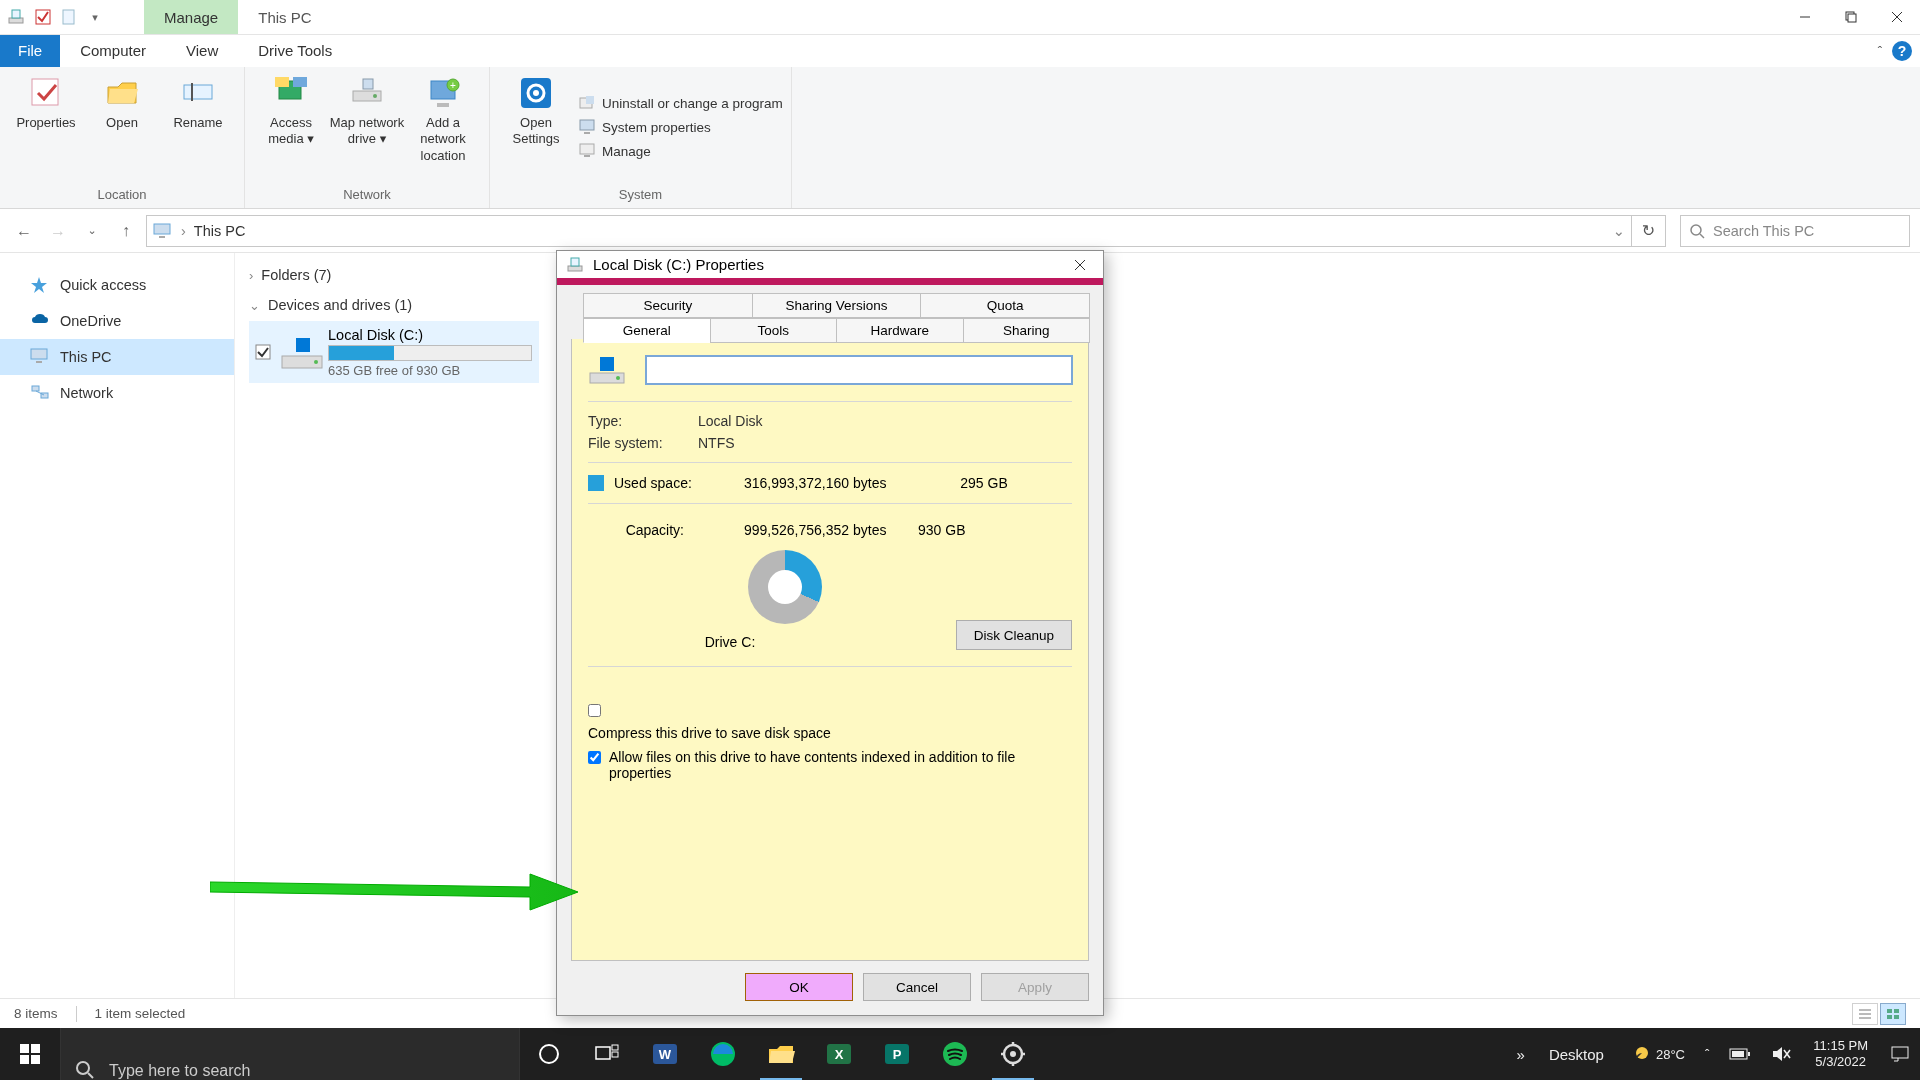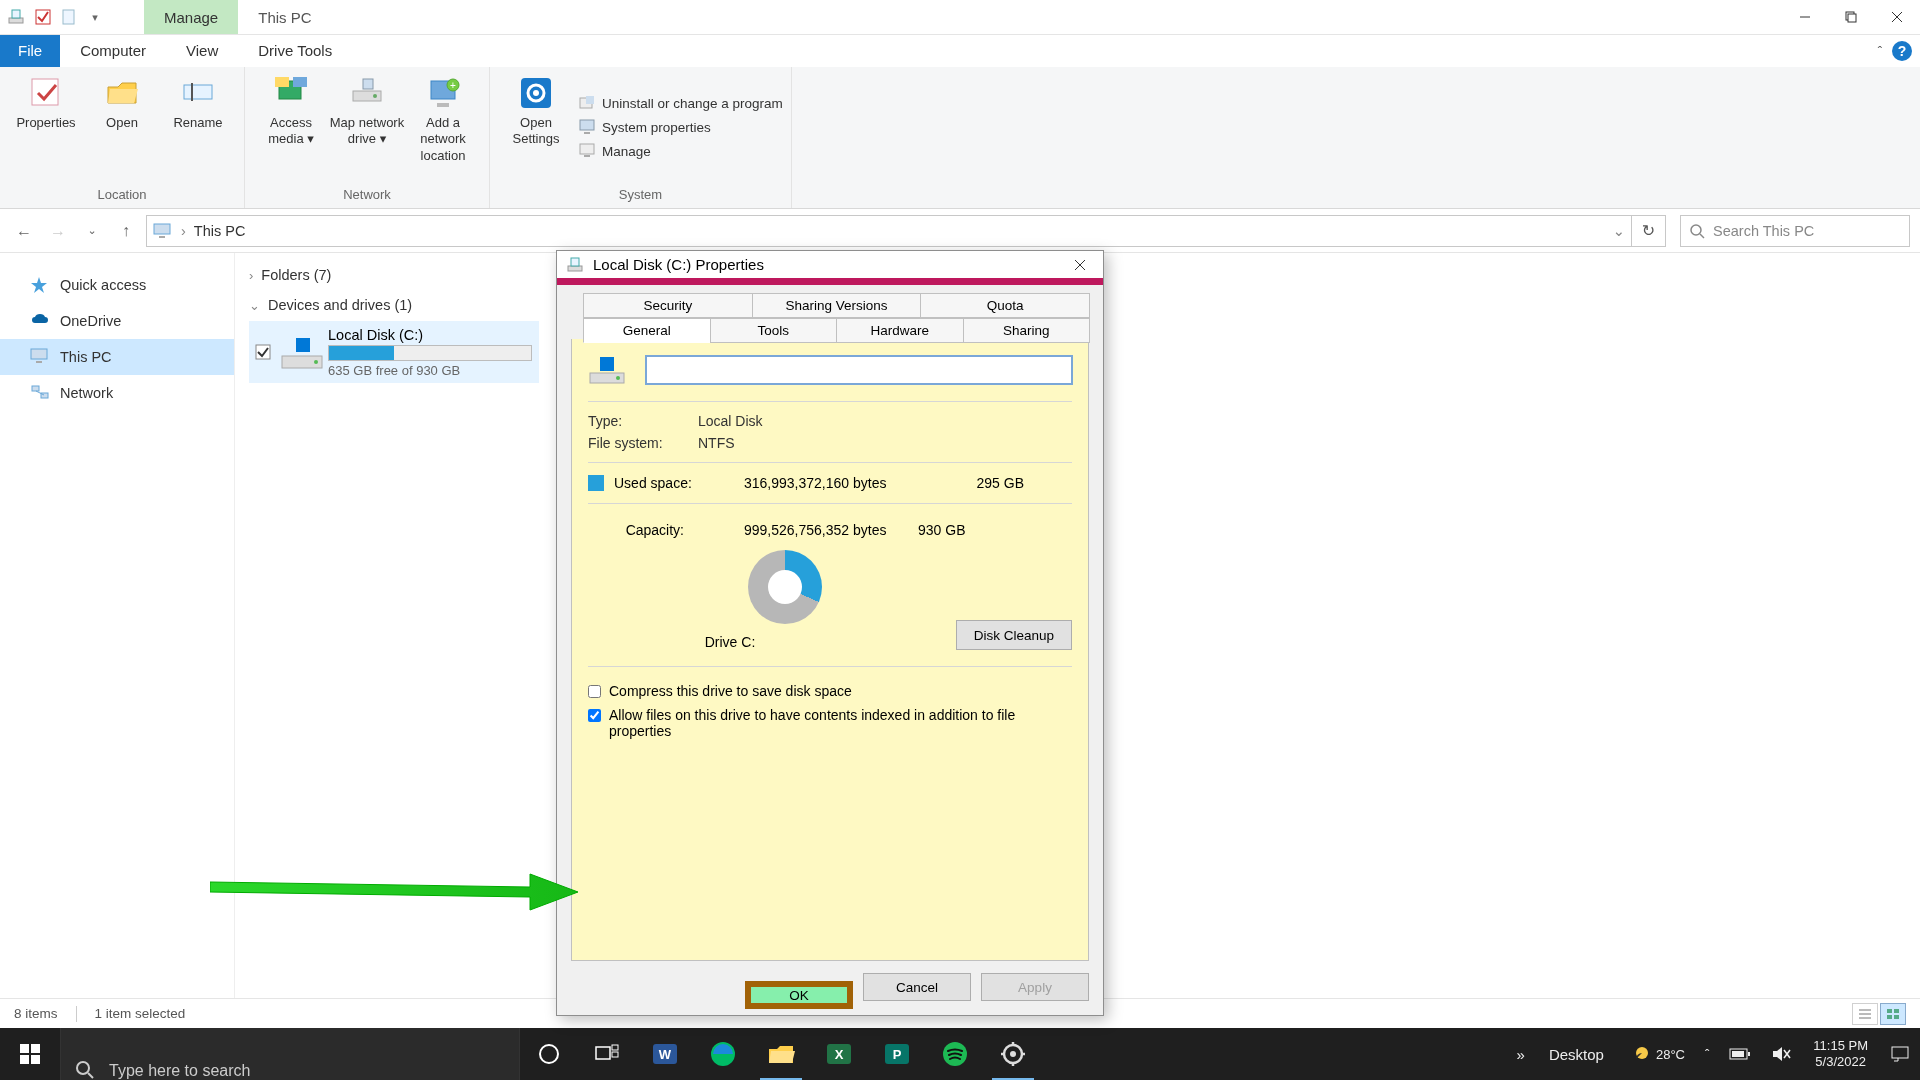--- a/index.html
+++ b/index.html
@@ -77,35 +77,35 @@
 .row { display: flex; align-items: center; font-size: 14px; color: #333; padding: 3px 0; }
 .row .lbl { width: 110px; }
 .row .val { flex: 1; }
 .name-row { display: flex; align-items: center; gap: 18px; margin-bottom: 14px; }
 .name-row input { flex: 1; height: 28px; border: 1px solid #7aa7d8; padding: 0 6px; font-size: 14px; outline: 1px solid #7aa7d8; }
 .hr { border: none; border-top: 1px solid #d6d6d6; margin: 8px 0; }
 .space-row { display: flex; align-items: center; font-size: 14px; padding: 4px 0; }
 .space-row .sw { width: 16px; height: 16px; margin-right: 10px; }
 .space-row .sl { width: 130px; }
 .space-row .sb { width: 200px; }
-.space-row .sg { width: 80px; text-align: right; }
+.space-row .sg { width: 80px; text-align: center; }
 .capacity-row { display: flex; align-items: center; font-size: 14px; padding: 10px 0 6px 0; }
 .capacity-row .cl { width: 156px; text-align: right; padding-right: 60px; }
 .capacity-row .cb { width: 174px; }
 .capacity-row .cg { width: 80px; }
 .donut { width: 74px; height: 74px; border-radius: 50%; background: conic-gradient(#26a0da 0deg 114deg, #b7b7b7 114deg 360deg); position: relative; margin-left: 160px; }
 .donut::after { content: ""; position: absolute; inset: 20px; background: #fff; border-radius: 50%; }
 .drive-label { text-align: center; font-size: 14px; margin-top: 10px; margin-left: 50px; }
 .cleanup-btn { margin-left: auto; width: 116px; height: 30px; border: 1px solid #adadad; background: #e1e1e1; font-size: 13.5px; }
 .donut-row { display: flex; align-items: flex-end; margin-top: 6px; }
 .chk-row { display: flex; align-items: flex-start; font-size: 14px; gap: 8px; padding: 4px 0; }
 .chk-row input { margin-top: 2px; }
 .dlg-buttons { display: flex; justify-content: flex-end; gap: 10px; padding: 12px 14px; }
 .dlg-buttons button { width: 108px; height: 28px; border: 1px solid #adadad; background: #e1e1e1; font-size: 13.5px; }
-.dlg-buttons button.primary { border: 6px solid #a16207; background:#86efac;margin-top:8px; }
+.dlg-buttons button.primary { border: 1px solid #a16207; background:#f0abfc; }
 .dlg-buttons button.disabled { color: #a0a0a0; }
 
 
 .arrow { position: absolute; left: 210px; top: 862px; width: 370px; height: 54px; z-index: 60; pointer-events: none; }
 
 
 .statusbar { position: absolute; left: 0; right: 0; bottom: 52px; height: 30px; border-top: 1px solid #e5e5e5; display: flex; align-items: center; padding: 0 14px; font-size: 13.5px; color: #555; gap: 18px; }
 .statusbar .views { margin-left: auto; display: flex; gap: 2px; }
 .view-btn { width: 26px; height: 22px; border: 1px solid #d0d0d0; display: flex; align-items: center; justify-content: center; }
 .view-btn.active { background: #cde8ff; border-color: #8ac; }
@@ -471,21 +471,21 @@
         <span class="cg">930 GB</span>
       </div>
       <div class="donut-row">
         <div>
           <div class="donut"></div>
           <div class="drive-label">Drive C:</div>
         </div>
         <button class="cleanup-btn">Disk Cleanup</button>
       </div>
       <hr class="hr" style="margin-top:16px;">
-      <div class="chk-row" style="margin-top:12px;">
+      <div class="chk-row" style="margin-top:31px;flex-direction:column;">
         <input type="checkbox" style="">
         <span>Compress this drive to save disk space</span>
       </div>
       <div class="chk-row">
         <input type="checkbox" checked="" style="">
         <span>Allow files on this drive to have contents indexed in addition to file properties</span>
       </div>
     </div>
   </div>
   <div class="dlg-buttons">

